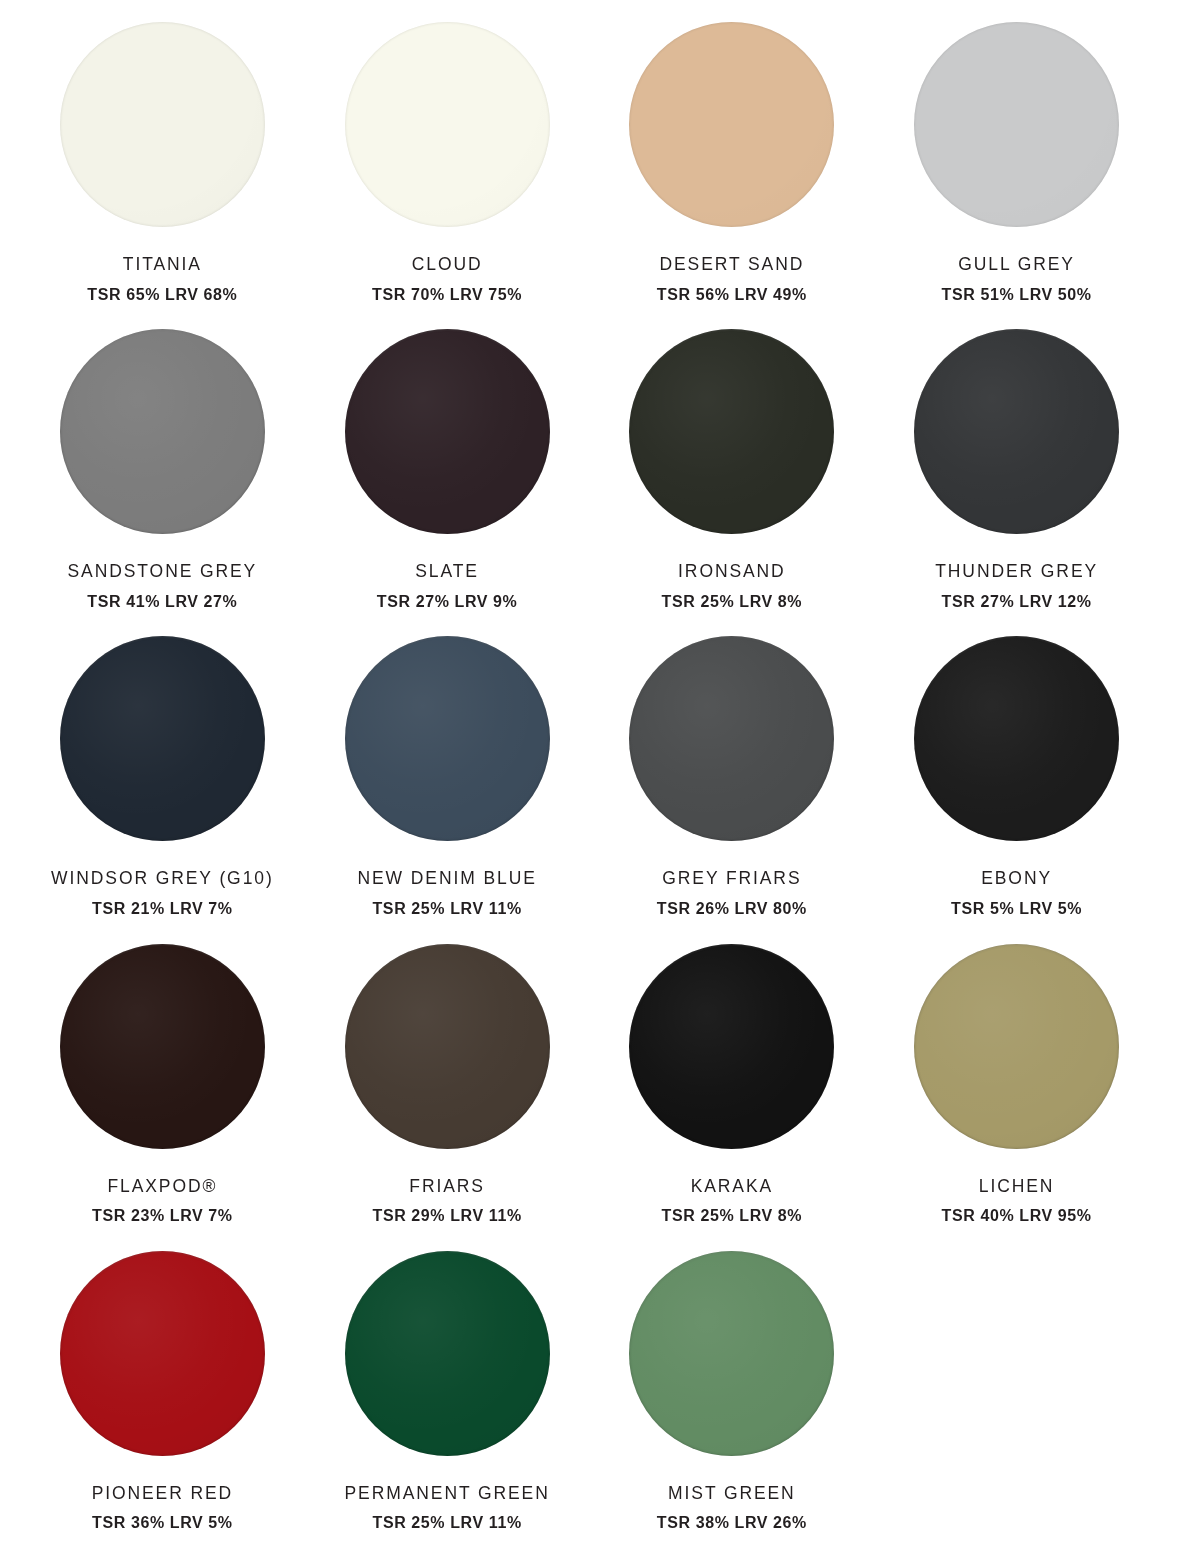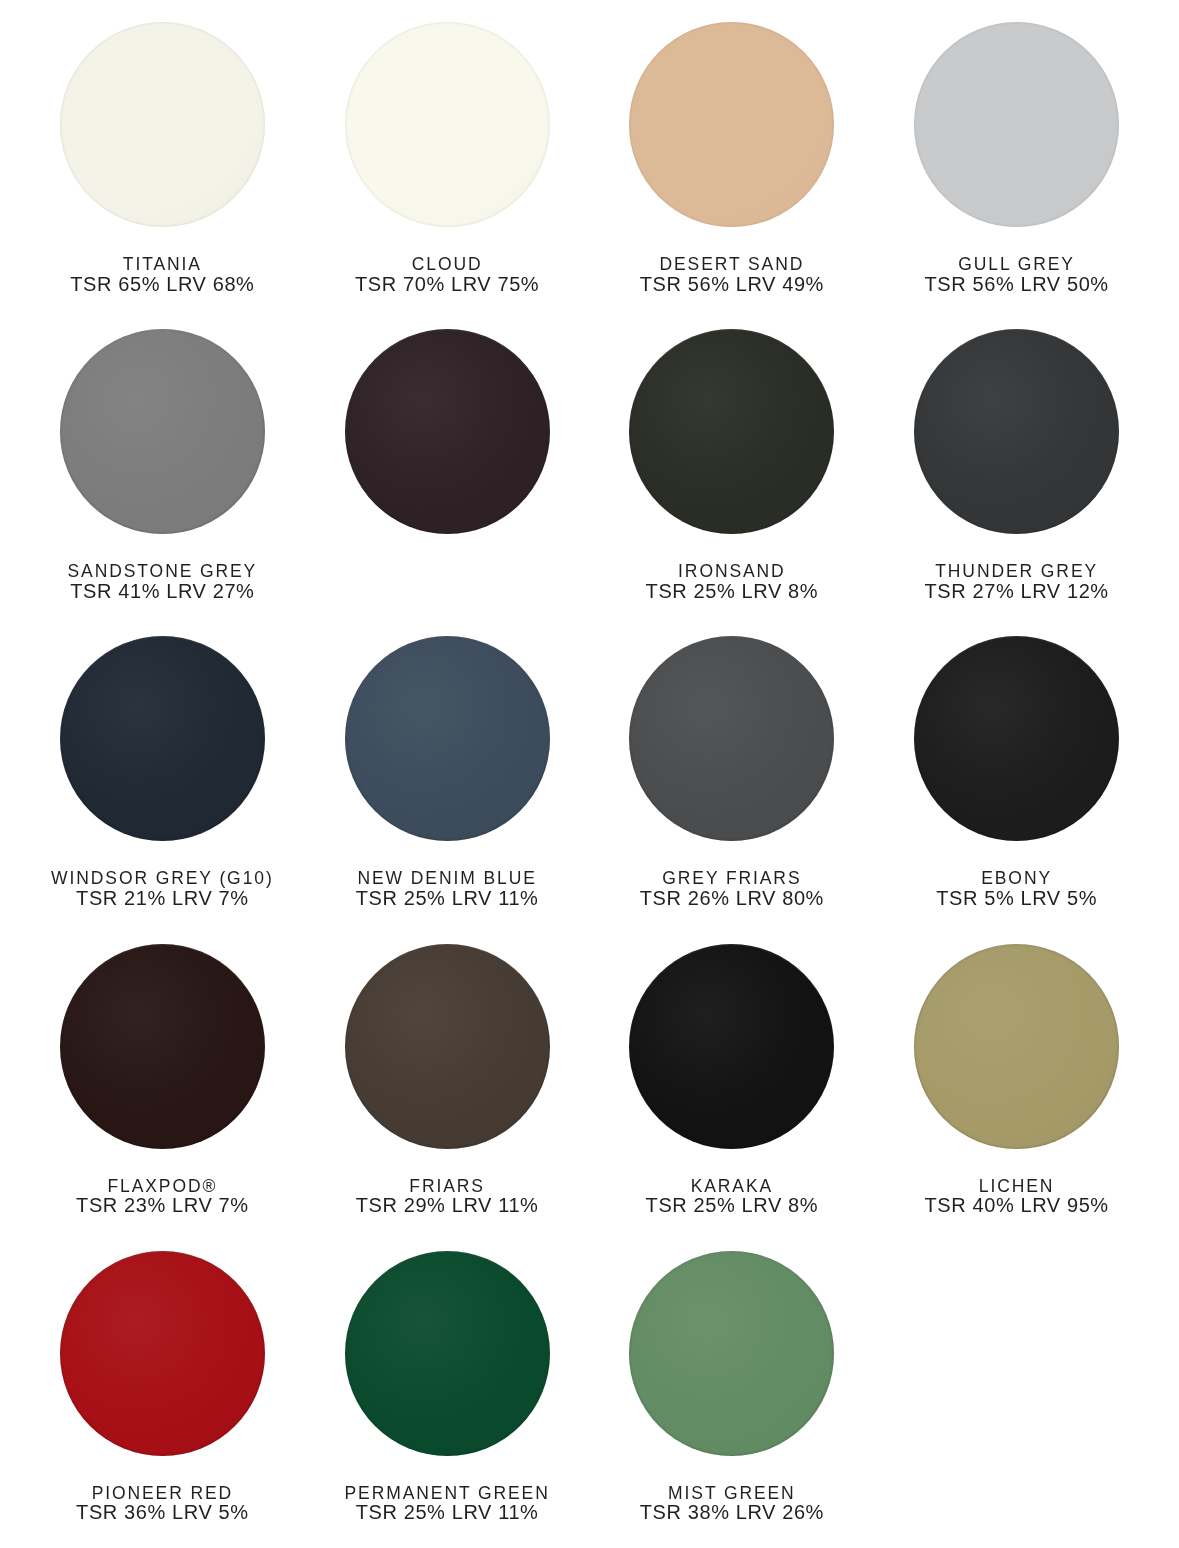--- a/index.html
+++ b/index.html
@@ -86,24 +86,25 @@
     display: block;
     font-size: 17.5px;
     letter-spacing: 1.9px;
     font-weight: 400;
     line-height: 1.0;
     white-space: nowrap;
   }
 
   .swatch-values {
     display: block;
-    font-size: 20px;
+    font-size: 16px;
     letter-spacing: 0.6px;
-    font-weight: 400;
+    font-weight: 700;
     line-height: 1.0;
+    margin-top: 13px;
     white-space: nowrap;
   }
 </style>
 </head>
 <body>
 
 <div id="sheet">
   <div id="swatch-grid">
       <div class="swatch-cell">
         <div class="disc-wrap">
@@ -131,36 +132,40 @@
           <span class="swatch-name">DESERT SAND</span>
           <span class="swatch-values">TSR 56%  LRV 49%</span>
         </div>
       </div>
       <div class="swatch-cell">
         <div class="disc-wrap">
           <div class="disc light" style="background: rgb(201, 202, 203);"></div>
         </div>
         <div class="caption">
           <span class="swatch-name">GULL GREY</span>
-          <span class="swatch-values">TSR 56%  LRV 50%</span>
+          <span class="swatch-values">TSR 51%  LRV 50%</span>
         </div>
       </div>
       <div class="swatch-cell">
         <div class="disc-wrap">
           <div class="disc" style="background: rgb(124, 124, 124);"></div>
         </div>
         <div class="caption">
           <span class="swatch-name">SANDSTONE GREY</span>
           <span class="swatch-values">TSR 41%  LRV 27%</span>
         </div>
       </div>
       <div class="swatch-cell">
         <div class="disc-wrap">
           <div class="disc" style="background: rgb(46, 33, 38);"></div>
         </div>
+        <div class="caption">
+          <span class="swatch-name">SLATE</span>
+          <span class="swatch-values">TSR 27%  LRV 9%</span>
+        </div>
       </div>
       <div class="swatch-cell">
         <div class="disc-wrap">
           <div class="disc" style="background: rgb(42, 45, 37);"></div>
         </div>
         <div class="caption">
           <span class="swatch-name">IRONSAND</span>
           <span class="swatch-values">TSR 25%  LRV 8%</span>
         </div>
       </div>

